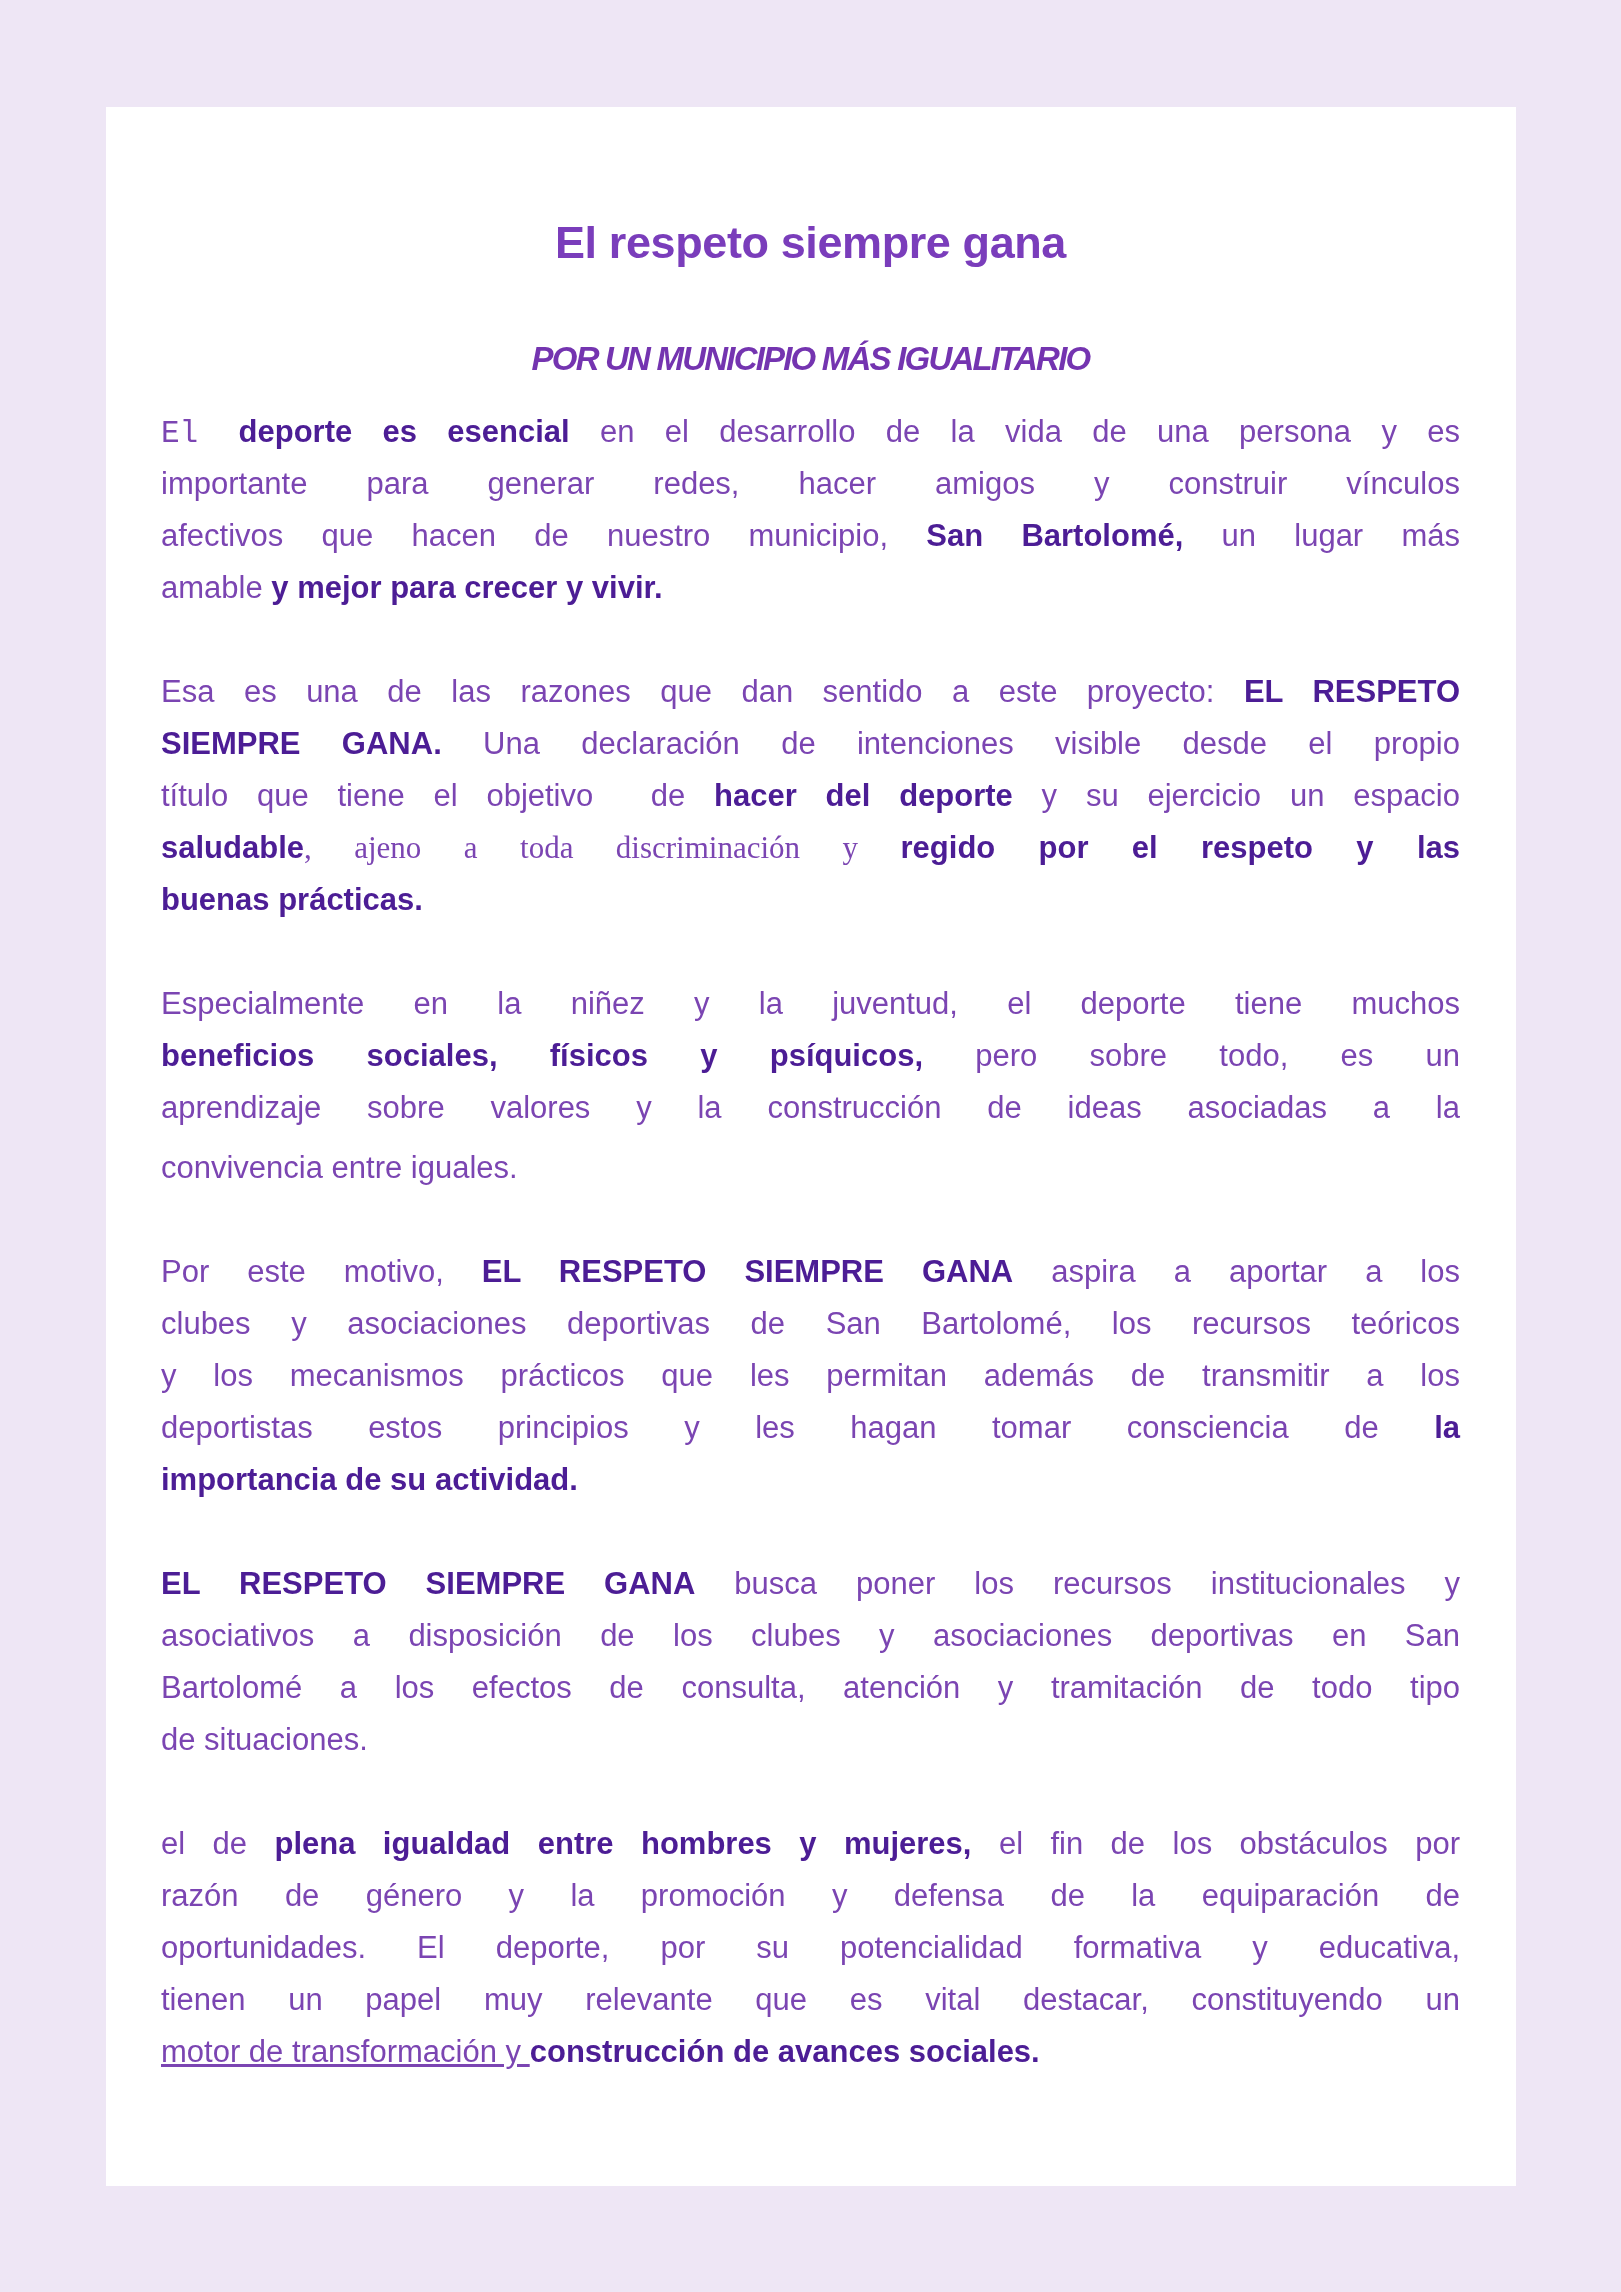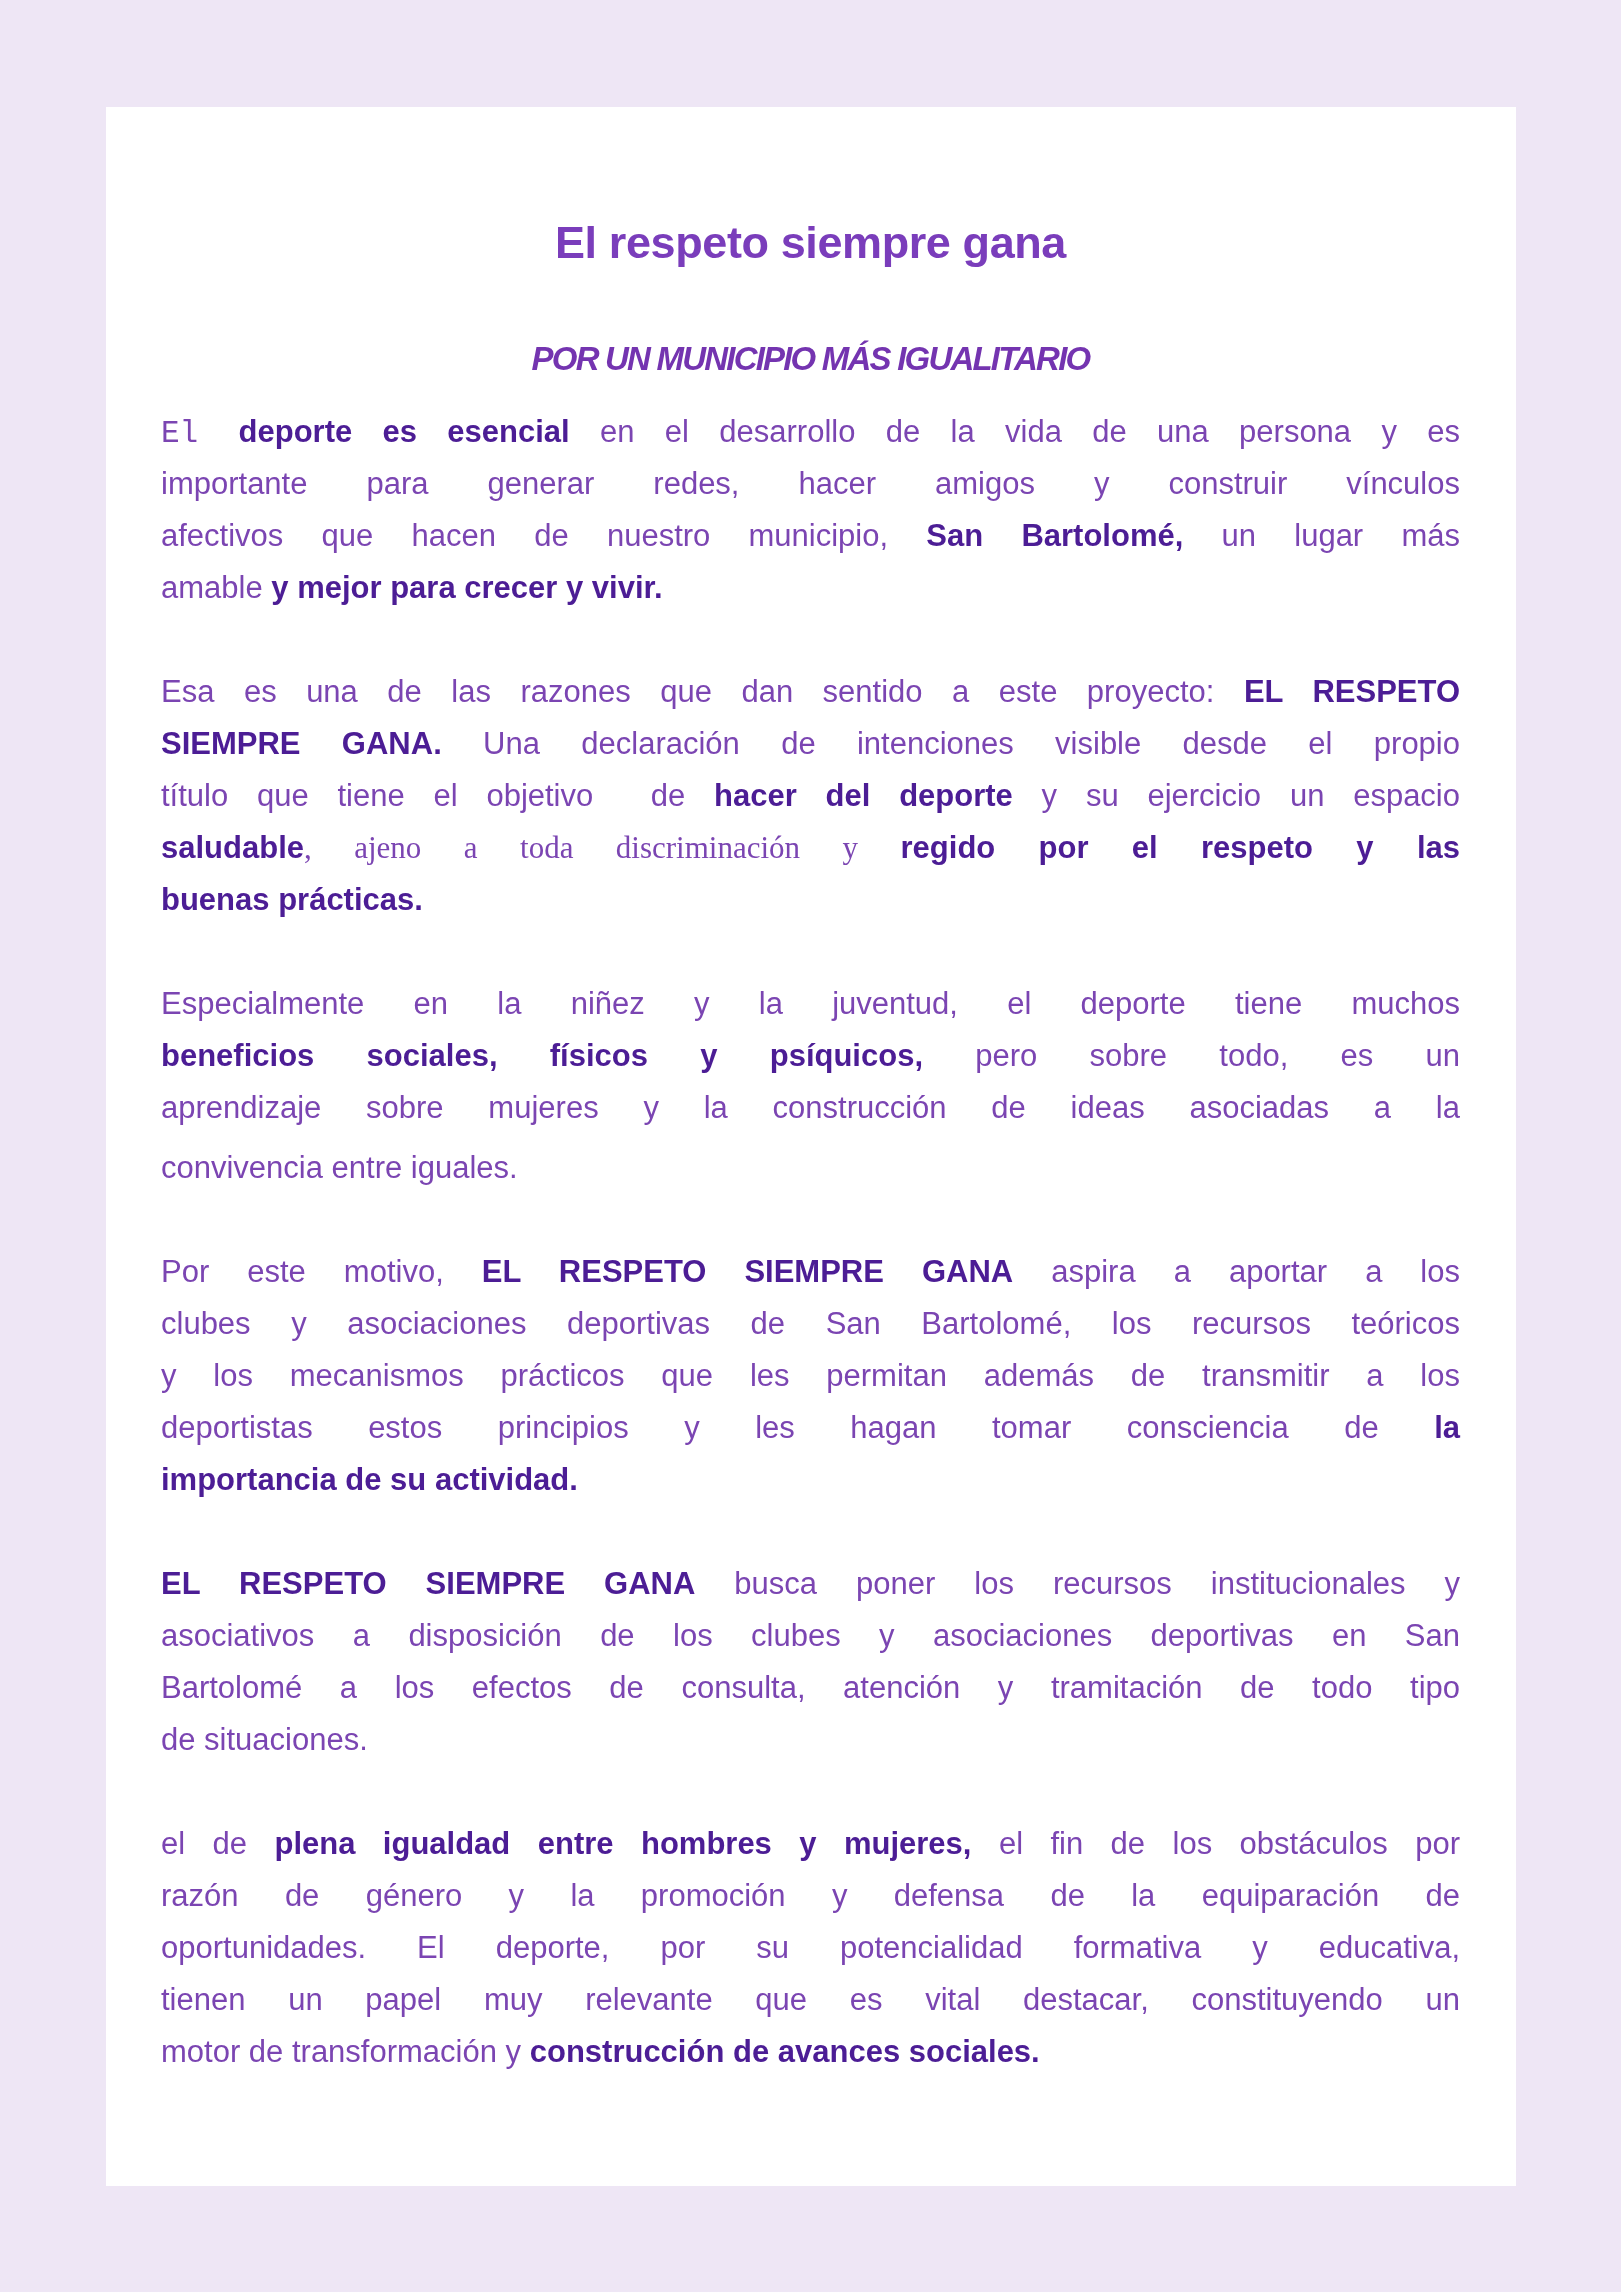--- a/index.html
+++ b/index.html
@@ -92,37 +92,37 @@
     <div class="para">
       <div class="line" style="white-space: normal;"><span class="seg" style="white-space: pre-wrap;">Esa es una de las razones que dan sentido a este proyecto: </span><span class="seg-b" style="white-space: pre-wrap;">EL RESPETO</span></div>
       <div class="line" style="white-space: normal;"><span class="seg-b" style="white-space: pre-wrap;">SIEMPRE GANA.</span><span class="seg" style="white-space: pre-wrap;"> Una declaración de intenciones visible desde el propio</span></div>
       <div class="line" style="white-space: normal;"><span class="seg" style="white-space: pre-wrap;">título que tiene el objetivo  de </span><span class="seg-b" style="white-space: pre-wrap;">hacer del deporte</span><span class="seg" style="white-space: pre-wrap;"> y su ejercicio un espacio</span></div>
       <div class="line" style="white-space: normal;"><span class="seg-b" style="white-space: pre-wrap;">saludable</span><span class="seg" style="white-space: pre-wrap; font-family: Liberation Serif, serif;">, ajeno a toda discriminación y </span><span class="seg-b" style="white-space: pre-wrap;">regido por el respeto y las</span></div>
       <div class="line last" style="white-space: normal;"><span class="seg-b" style="white-space: pre-wrap;">buenas prácticas.</span></div>
     </div>
     <div class="para">
       <div class="line" style="white-space: normal;"><span class="seg" style="white-space: pre-wrap;">Especialmente en la niñez y la juventud, el deporte tiene muchos</span></div>
       <div class="line" style="white-space: normal;"><span class="seg-b" style="white-space: pre-wrap;">beneficios sociales, físicos y psíquicos,</span><span class="seg" style="white-space: pre-wrap;"> pero sobre todo, es un</span></div>
-      <div class="line" style="white-space: normal;"><span class="seg" style="white-space: pre-wrap;">aprendizaje sobre mujeres y la construcción de ideas asociadas a la</span></div>
+      <div class="line" style="white-space: normal;"><span class="seg" style="white-space: pre-wrap;">aprendizaje sobre valores y la construcción de ideas asociadas a la</span></div>
       <div class="line last" style="white-space: normal; margin-top: 8px;"><span class="seg" style="white-space: pre-wrap;">convivencia entre iguales.</span></div>
     </div>
     <div class="para">
       <div class="line" style="white-space: normal;"><span class="seg" style="white-space: pre-wrap;">Por este motivo, </span><span class="seg-b" style="white-space: pre-wrap;">EL RESPETO SIEMPRE GANA</span><span class="seg" style="white-space: pre-wrap;"> aspira a aportar a los</span></div>
       <div class="line" style="white-space: normal;"><span class="seg" style="white-space: pre-wrap;">clubes y asociaciones deportivas de San Bartolomé, los recursos teóricos</span></div>
       <div class="line" style="white-space: normal;"><span class="seg" style="white-space: pre-wrap;">y los mecanismos prácticos que les permitan además de transmitir a los</span></div>
       <div class="line" style="white-space: normal;"><span class="seg" style="white-space: pre-wrap;">deportistas estos principios y les hagan tomar consciencia de </span><span class="seg-b" style="white-space: pre-wrap;">la</span></div>
       <div class="line last" style="white-space: normal;"><span class="seg-b" style="white-space: pre-wrap;">importancia de su actividad.</span></div>
     </div>
     <div class="para">
       <div class="line" style="white-space: normal;"><span class="seg-b" style="white-space: pre-wrap;">EL RESPETO SIEMPRE GANA</span><span class="seg" style="white-space: pre-wrap;"> busca poner los recursos institucionales y</span></div>
       <div class="line" style="white-space: normal;"><span class="seg" style="white-space: pre-wrap;">asociativos a disposición de los clubes y asociaciones deportivas en San</span></div>
       <div class="line" style="white-space: normal;"><span class="seg" style="white-space: pre-wrap;">Bartolomé a los efectos de consulta, atención y tramitación de todo tipo</span></div>
       <div class="line last" style="white-space: normal;"><span class="seg" style="white-space: pre-wrap;">de situaciones.</span></div>
     </div>
     <div class="para">
       <div class="line" style="white-space: normal;"><span class="seg" style="white-space: pre-wrap;">el de </span><span class="seg-b" style="white-space: pre-wrap;">plena igualdad entre hombres y mujeres,</span><span class="seg" style="white-space: pre-wrap;"> el fin de los obstáculos por</span></div>
       <div class="line" style="white-space: normal;"><span class="seg" style="white-space: pre-wrap;">razón de género y la promoción y defensa de la equiparación de</span></div>
       <div class="line" style="white-space: normal;"><span class="seg" style="white-space: pre-wrap;">oportunidades. El deporte, por su potencialidad formativa y educativa,</span></div>
       <div class="line" style="white-space: normal;"><span class="seg" style="white-space: pre-wrap;">tienen un papel muy relevante que es vital destacar, constituyendo un</span></div>
-      <div class="line last" style="white-space: normal;"><span class="seg" style="white-space: pre-wrap;">motor de transformación y </span><span class="seg-b" style="white-space: pre-wrap;">construcción de avances sociales.</span></div>
+      <div class="line last" style="white-space: normal;"><span class="seg" style="white-space: pre-wrap; text-decoration: underline;">motor de transformación y </span><span class="seg-b" style="white-space: pre-wrap;">construcción de avances sociales.</span></div>
     </div>
   </div>
 
 
 </body></html>

